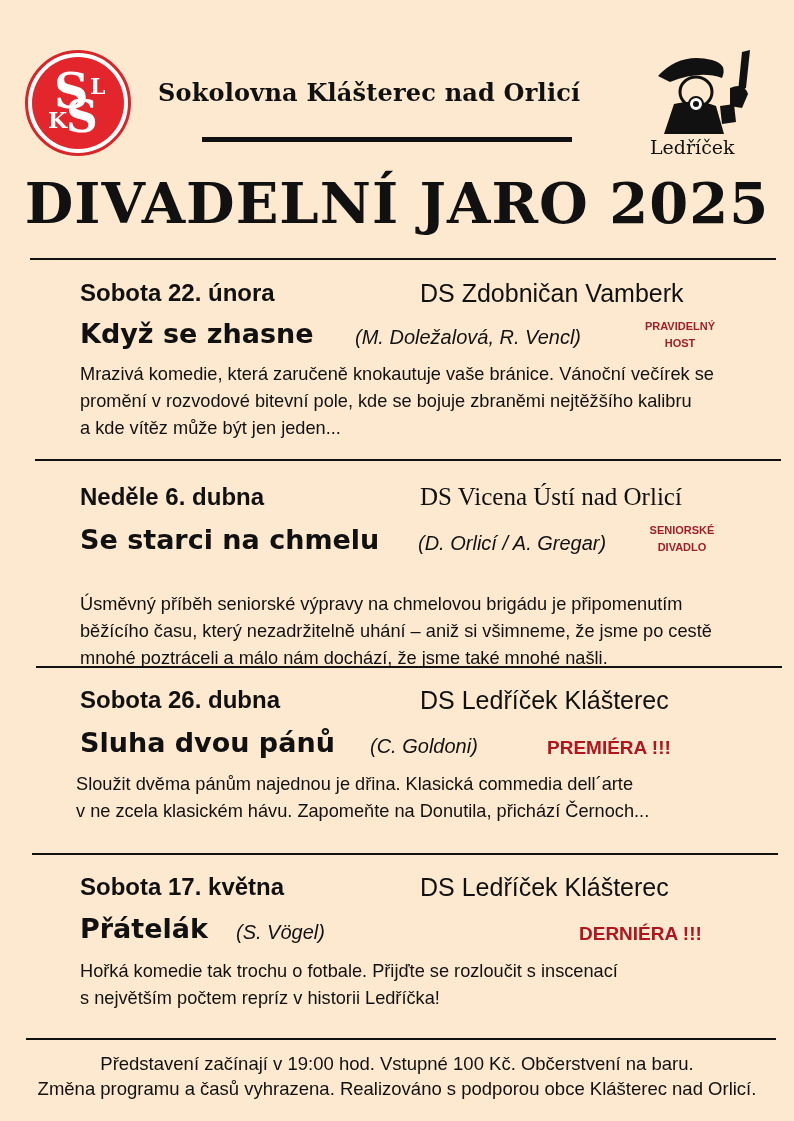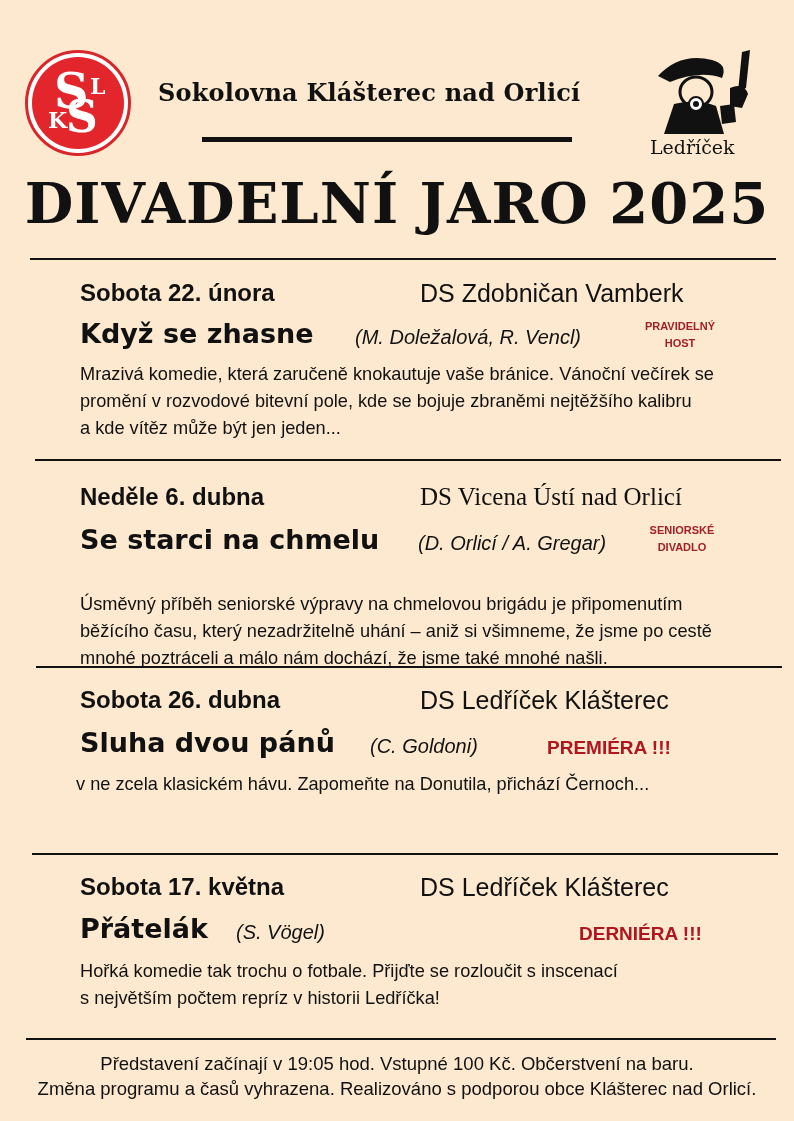--- a/index.html
+++ b/index.html
@@ -91,33 +91,34 @@
 </div>
 
 <div class="abs rule" style="left:36px;top:666px;width:746px;"></div>
 
 <div class="abs date" style="left:80px;top:686px;">Sobota 26. dubna</div>
 <div class="abs troupe" style="left:420px;top:686px;">DS Ledříček Klášterec</div>
 <div class="abs play" style="left:80px;top:727px;">Sluha dvou pánů</div>
 <div class="abs author" style="left:370px;top:735px;">(C. Goldoni)</div>
 <div class="abs badge-big" style="left:547px;top:737px;text-align:center;">PREMIÉRA !!!</div>
 <div class="abs desc" style="left:76px;top:771px;">
+  <div>Sloužit dvěma pánům najednou je dřina. Klasická commedia dell´arte</div>
   <div>v ne zcela klasickém hávu. Zapomeňte na Donutila, přichází Černoch...</div>
 </div>
 
 <div class="abs rule" style="left:32px;top:853px;width:746px;"></div>
 
 <div class="abs date" style="left:80px;top:873px;">Sobota 17. května</div>
 <div class="abs troupe" style="left:420px;top:873px;">DS Ledříček Klášterec</div>
 <div class="abs play" style="left:80px;top:913px;">Přátelák</div>
 <div class="abs author" style="left:236px;top:921px;">(S. Vögel)</div>
 <div class="abs badge-big" style="left:547px;top:923px;margin-left:32px;">DERNIÉRA !!!</div>
 <div class="abs desc" style="left:80px;top:958px;">
   <div>Hořká komedie tak trochu o fotbale. Přijďte se rozloučit s inscenací</div>
   <div>s největším počtem repríz v historii Ledříčka!</div>
 </div>
 
 <div class="abs rule" style="left:26px;top:1038px;width:750px;"></div>
 
 <div class="abs footer">
-  <div>Představení začínají v 19:05 hod. Vstupné 100 Kč. Občerstvení na baru.</div>
+  <div>Představení začínají v 19:00 hod. Vstupné 100 Kč. Občerstvení na baru.</div>
   <div>Změna programu a časů vyhrazena. Realizováno s podporou obce Klášterec nad Orlicí.</div>
 </div>
 
 </body></html>

